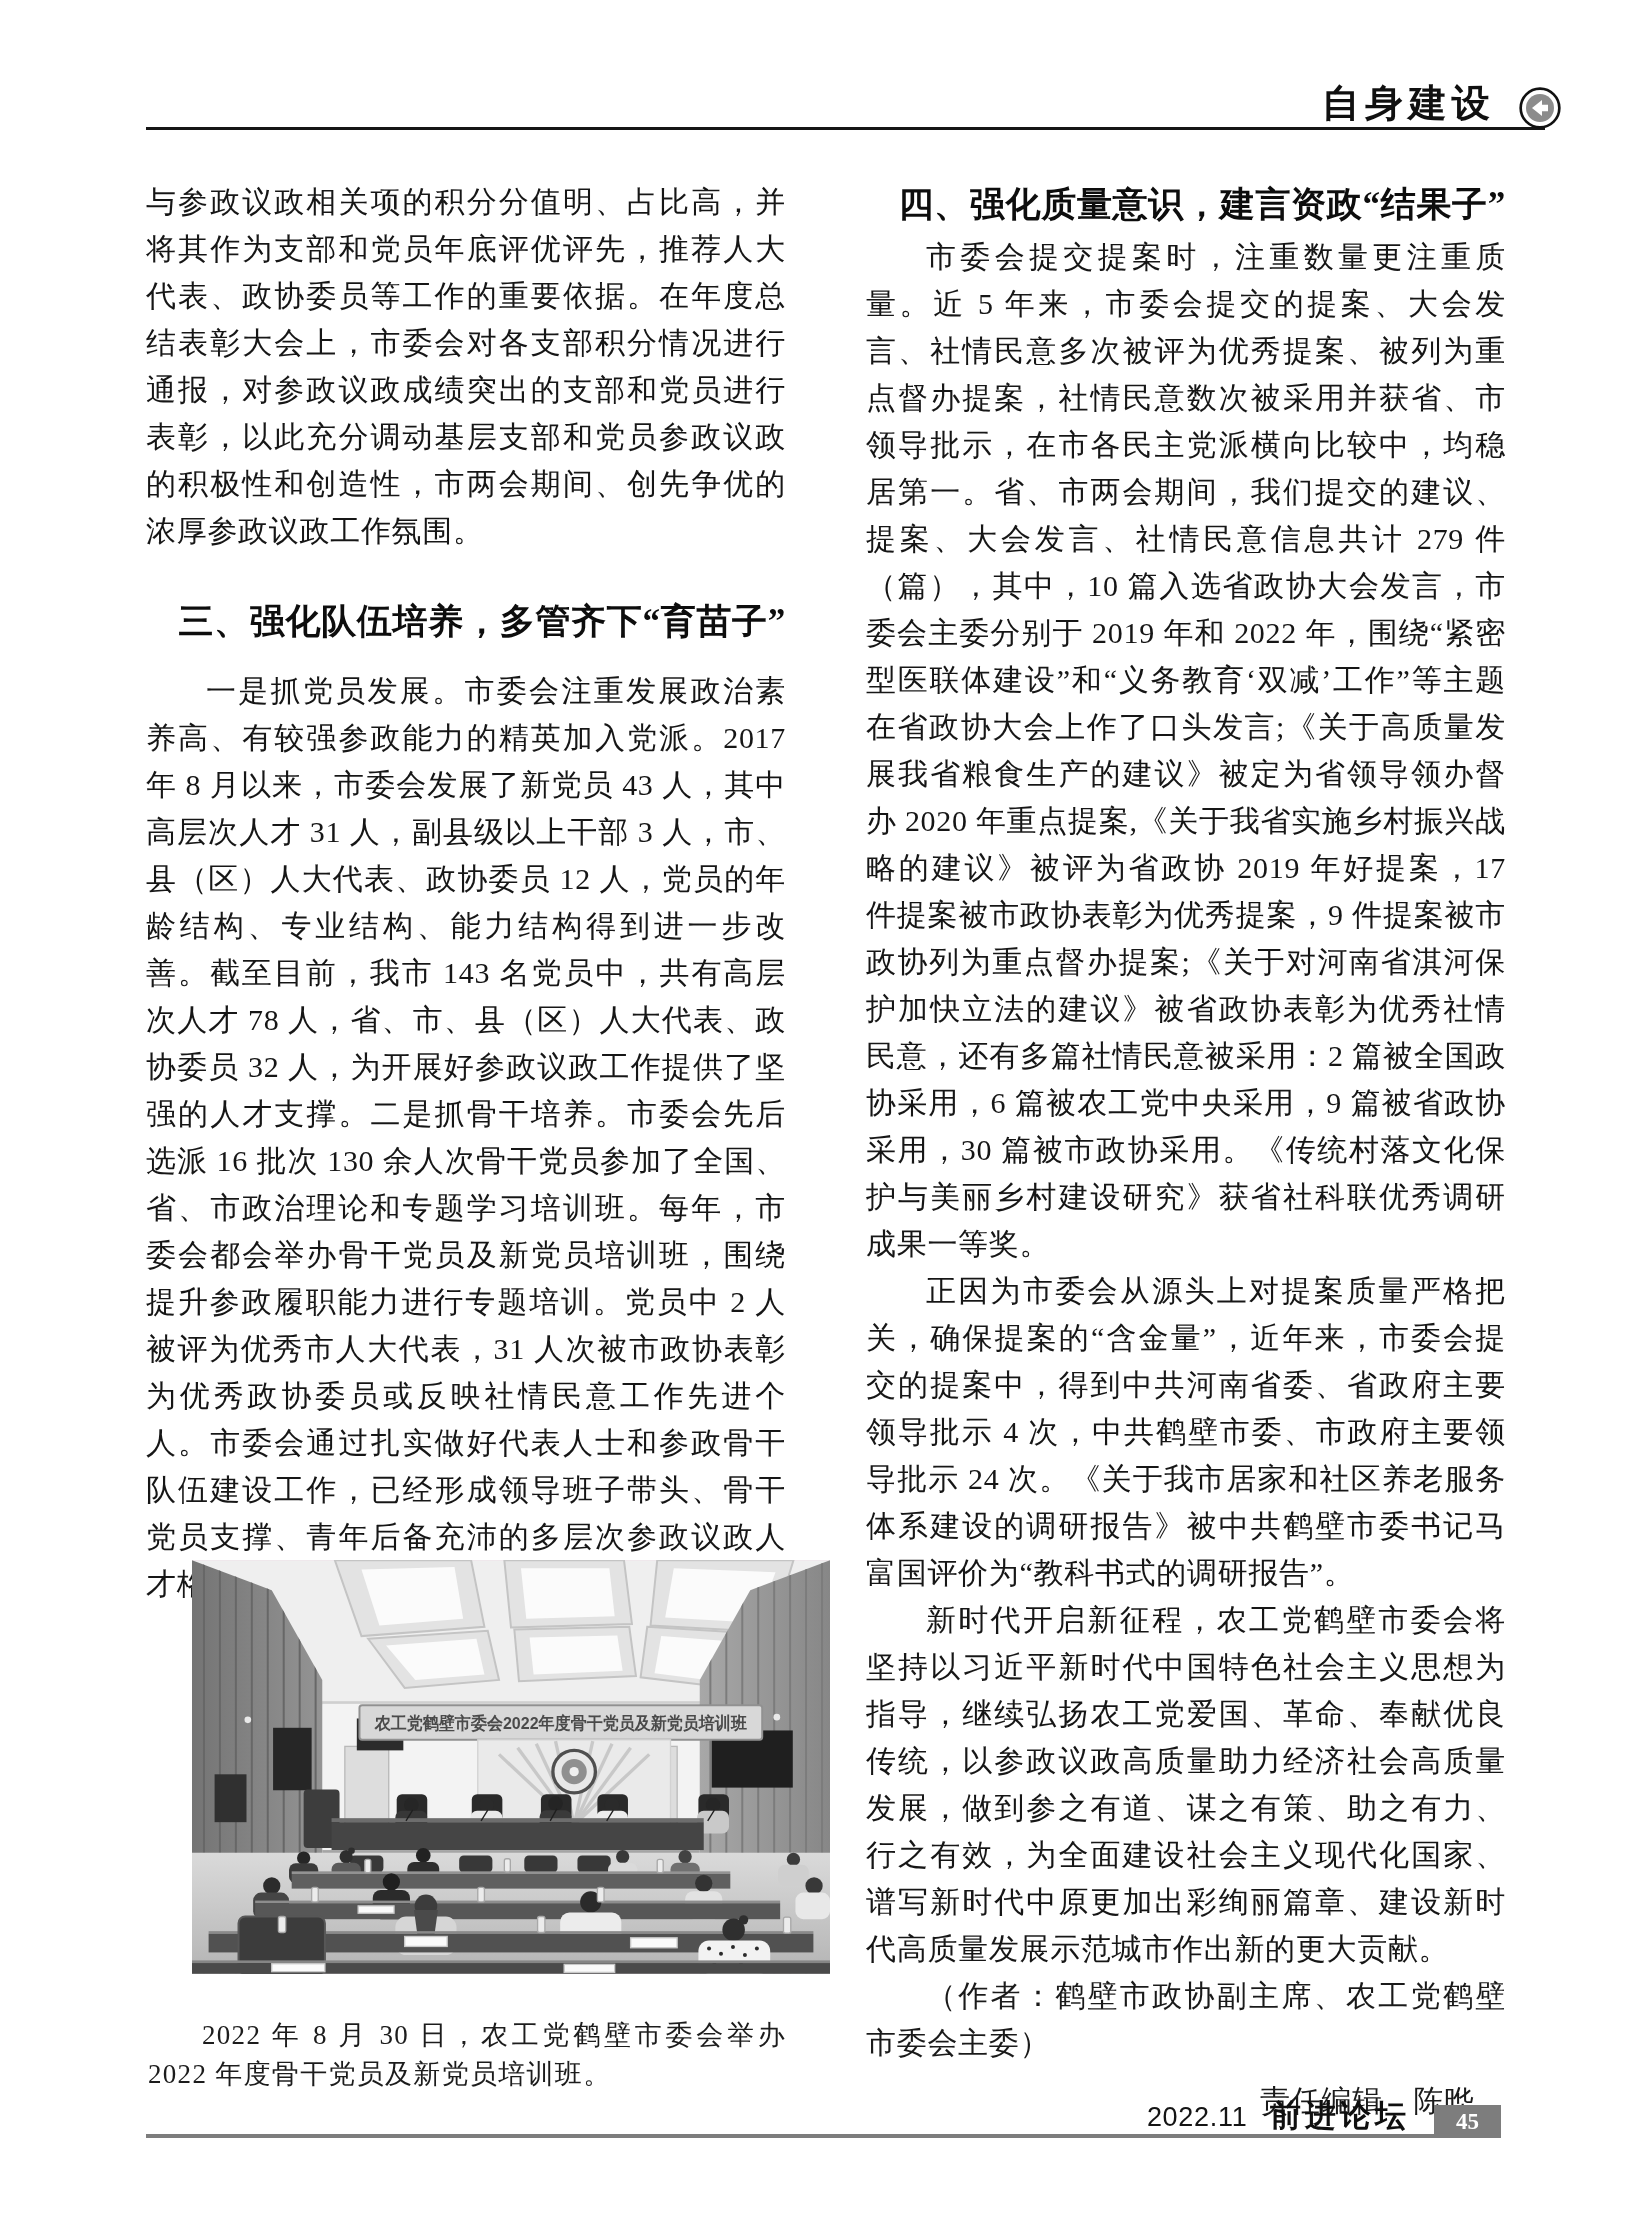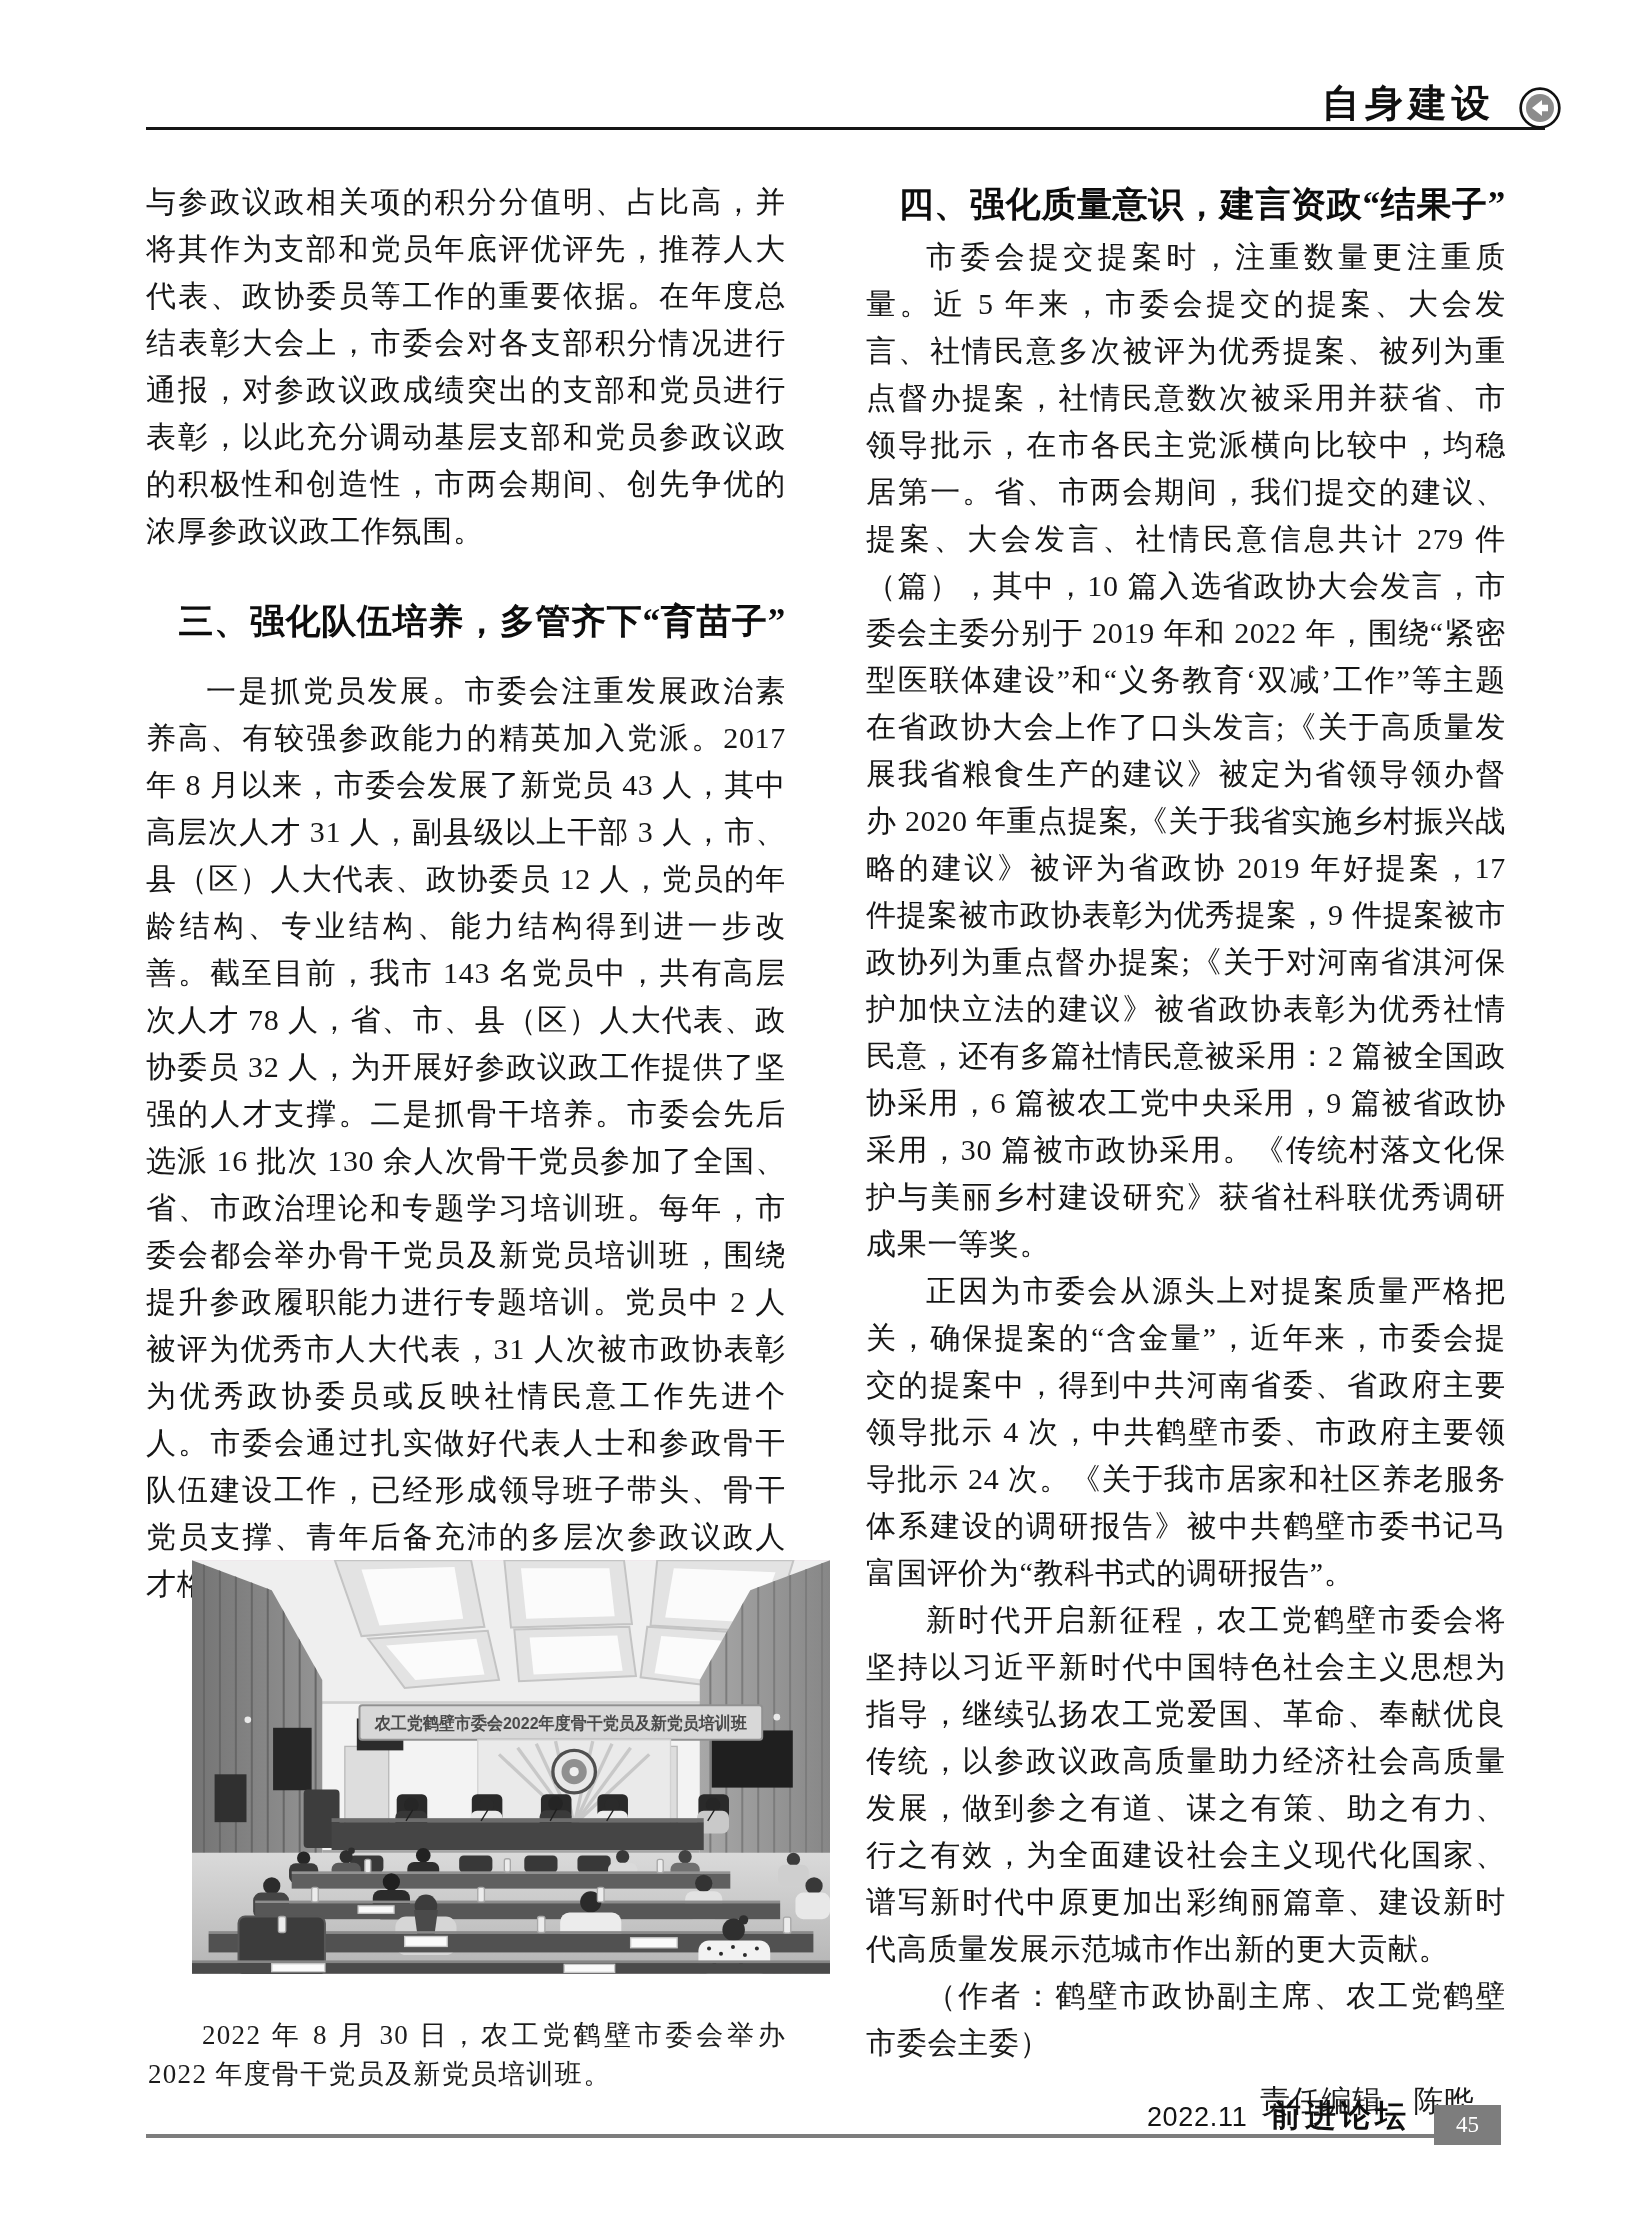--- a/index.html
+++ b/index.html
@@ -53,23 +53,23 @@
     display:flex;align-items:baseline;gap:22.6px;
   }
   .footer-issue{
     font-family:"Liberation Sans","DejaVu Sans",sans-serif;
     font-weight:400;font-size:27px;color:#141414;letter-spacing:0.7px;
   }
   .footer-journal{
     font-weight:700;font-size:31px;color:#0f0f0f;letter-spacing:4px;
   }
   .page-number-badge{
-    position:absolute;left:1434px;top:2105px;width:67px;height:40px;
+    position:absolute;left:1434px;top:2105px;width:67px;height:33px;
     background:#7d7d7d;color:#ffffff;display:flex;align-items:center;justify-content:center;
-    font-weight:400;font-size:23px;font-family:"Liberation Serif","DejaVu Serif",serif;
+    font-weight:700;font-size:23px;font-family:"Liberation Serif","DejaVu Serif",serif;
   }
 </style>
 </head>
 <body>
 
 <div class="page">
 
   <div class="section-label">自身建设</div>
   <div class="header-rule"></div>
   <div class="header-icon">

